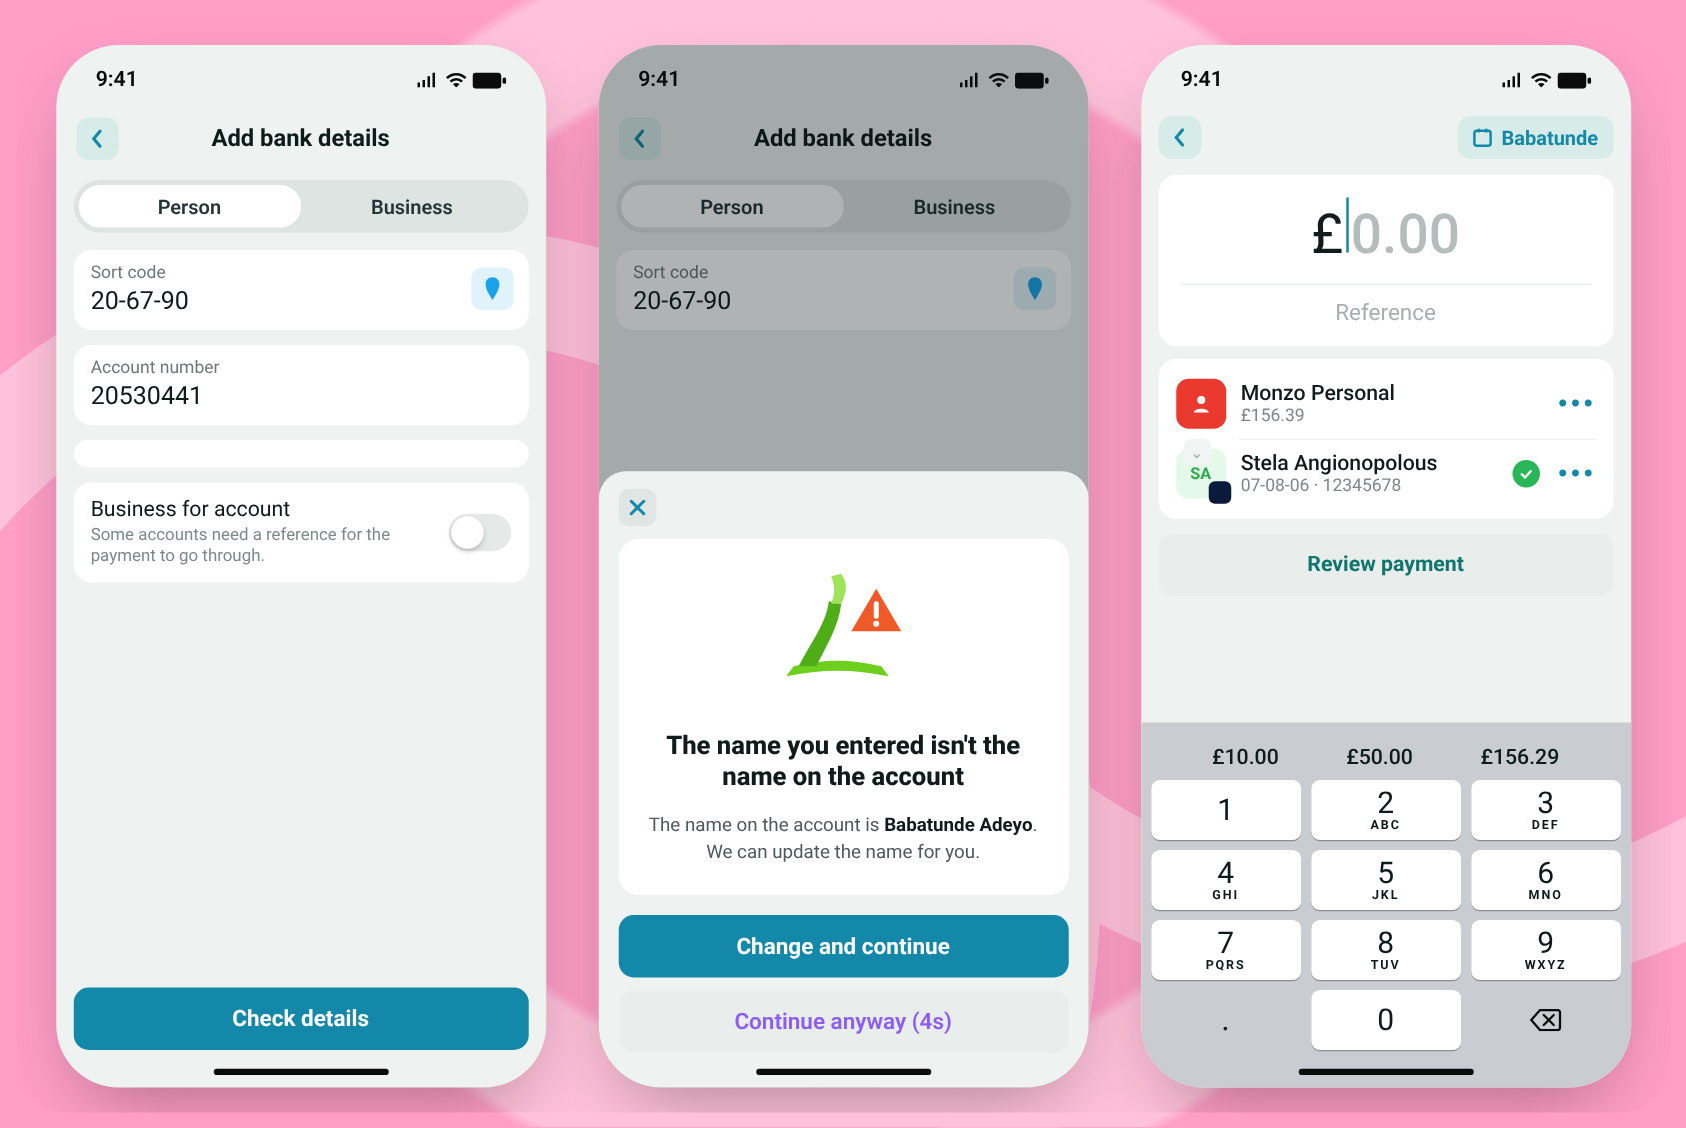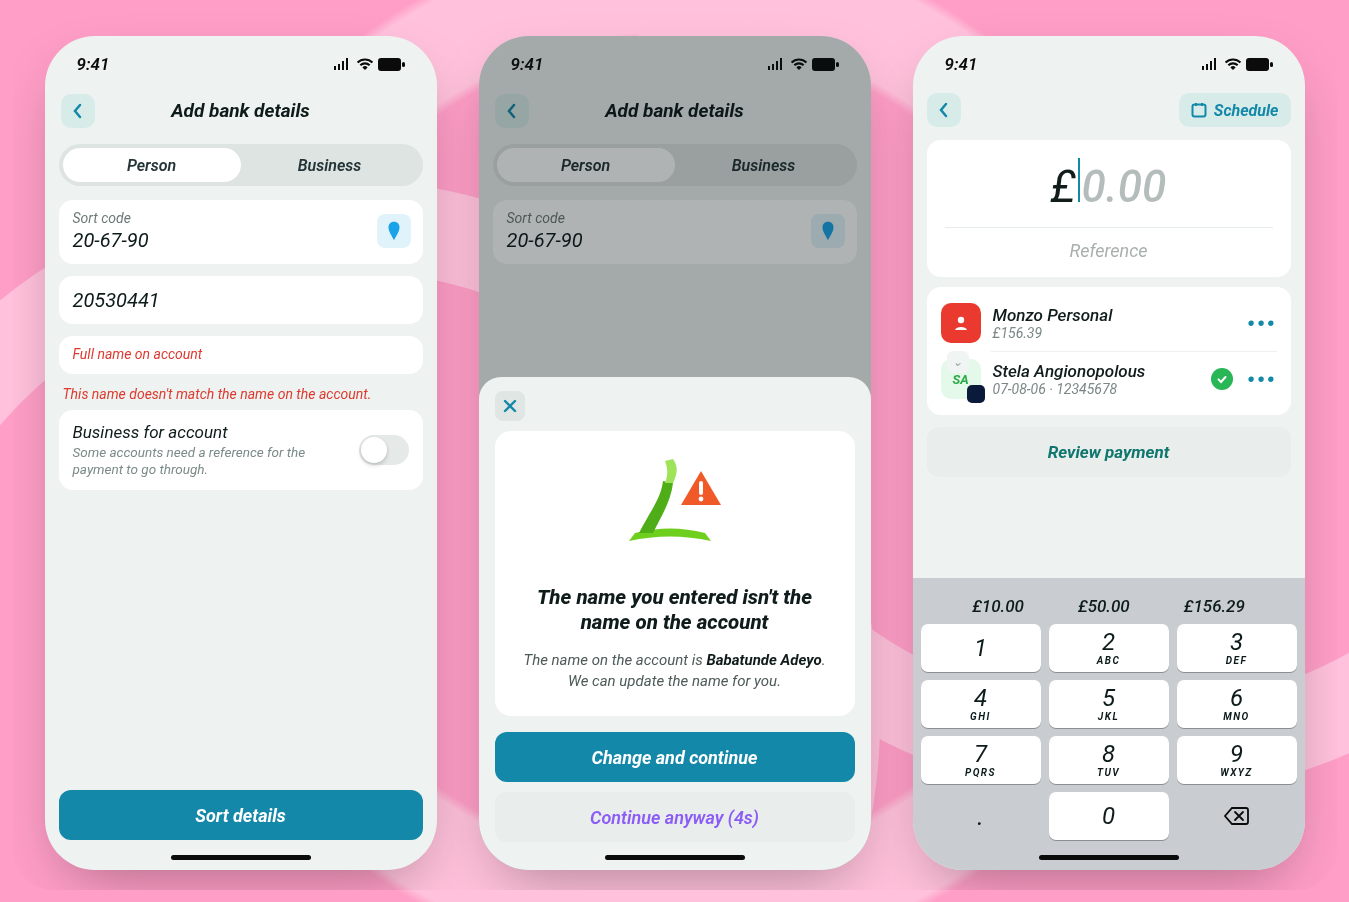--- a/index.html
+++ b/index.html
@@ -17,21 +17,21 @@
   .frame {
     position:absolute; inset:0; margin:auto; width:1324px; height:878px;
     background:transparent; border-radius:40px; overflow:hidden;
   }
   .phones { position:relative; width:100%; height:100%; display:flex; justify-content:center; gap:42px; padding-top:24px; }
 
   .phone {
     width:392px; height:834px; background:#eef2f0; border-radius:50px;
     box-shadow: 0 24px 60px -20px rgba(0,0,0,.35);
     position:relative; overflow:hidden;
-    display:flex; flex-direction:column;font-style:italic;
+    display:flex; flex-direction:column;
   }
 
   
   .statusbar { height:50px; display:flex; align-items:center; justify-content:space-between; padding:6px 32px 0 32px; font-size:17px; font-weight:600; color:#0b0b0b; }
   .status-icons { display:flex; gap:4px; align-items:center; }
   .status-icons svg { display:block; }
 
   .home-indicator { position:absolute; bottom:10px; left:50%; transform:translateX(-50%); width:140px; height:5px; background:#0b0b0b; border-radius:3px; }
 
   
@@ -157,41 +157,40 @@
           <div class="label">Sort code</div>
           <div class="value">20-67-90</div>
           <div class="bank-icon">
             <svg width="22" height="22" viewBox="0 0 24 24">
                 <path fill="#1aa3e8" d="M12 2c4 0 6 3 6 6 0 5-4 10-6 14-2-4-6-9-6-14 0-3 2-6 6-6z"></path>
               </svg>
           </div>
         </div>
 
         <div class="card">
+          <div class="label">Account number</div>
           <div class="value">20530441</div>
         </div>
 
         <div class="card error">
-          <div class="label">Full name on account</div>
-        </div>
-        <div class="err-msg">This name doesn't match the name on the account.</div>
+        </div>
 
         <div class="ref-card">
           <div class="txt">
             <div class="t">Business for account</div>
             <div class="s">Some accounts need a reference for the payment to go through.</div>
           </div>
           <div class="toggle">
               <div class="knob"></div>
             </div>
         </div>
       </div>
 
       <div class="bottom-bar">
-        <div class="big-btn">Sort details</div>
+        <div class="big-btn">Check details</div>
       </div>
       <div class="home-indicator"></div>
     </div>
 
     <div class="phone">
       <div class="statusbar">
         <span>9:41</span>
         <span class="status-icons">
           <svg width="19" height="12" viewBox="0 0 19 12">
               <path fill="#0b0b0b" d="M1 8h2v4H1zM5 6h2v6H5zM9 3h2v9H9zM13 0h2v12h-2z"></path>
@@ -283,21 +282,21 @@
         <div class="back-btn" style="position:static">
           <svg width="10" height="16" viewBox="0 0 10 16">
               <path fill="none" stroke="#1388a9" stroke-width="2.5" stroke-linecap="round" d="M7 2 2 8l5 6"></path>
             </svg>
         </div>
         <div class="schedule-pill">
           <svg width="16" height="16" viewBox="0 0 16 16">
               <rect x="1.5" y="2.5" width="13" height="12" rx="2" fill="none" stroke="#1388a9" stroke-width="2"></rect>
               <path stroke="#1388a9" stroke-width="2" d="M5 1v3M11 1v3"></path>
             </svg>
-          <span>Schedule</span>
+          <span>Babatunde</span>
         </div>
       </div>
 
       <div class="amount-card">
         <div class="amount">
           <span class="cur">£</span>
           <span class="caret"></span>
           <span class="zero">0.00</span>
         </div>
         <hr>

